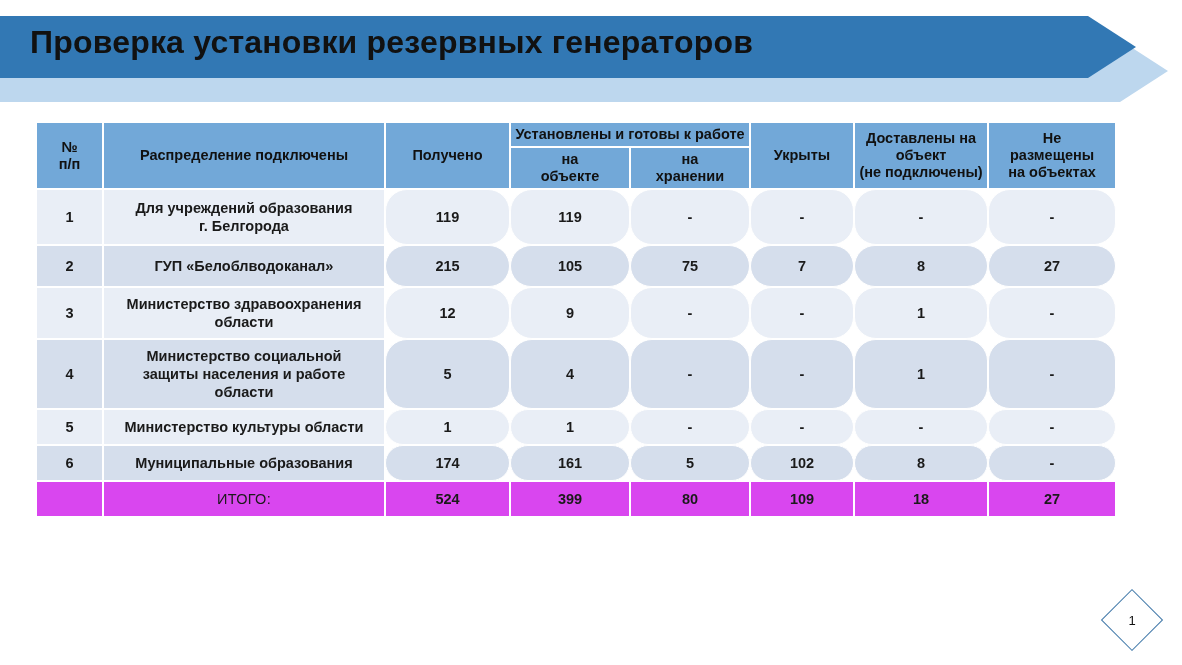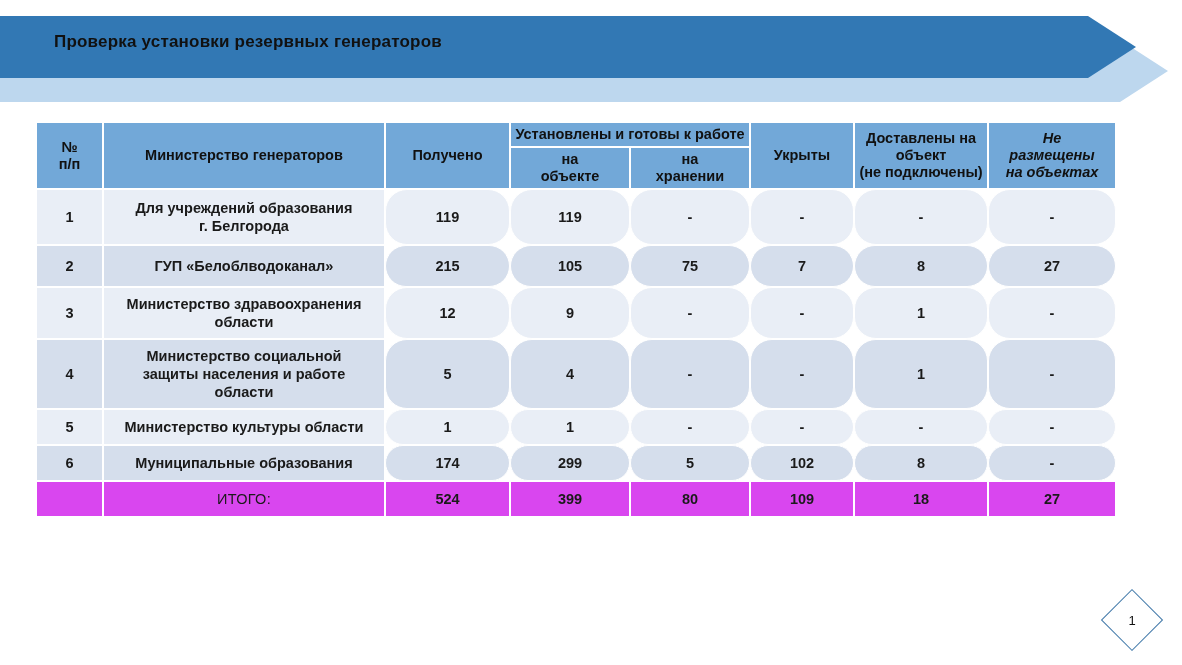--- a/index.html
+++ b/index.html
@@ -33,26 +33,25 @@
     left: 0; top: 0;
     width: 1136px; height: 62px;
     background: #3278B4;
     clip-path: polygon(0 0, 1088px 0, 1136px 31px, 1088px 62px, 0 62px);
   }
   .banner-title {
     position: absolute;
     left: 30px; top: 0;
     height: 52px;
     display: flex; align-items: center;
-    font-size: 17px;
+    font-size: 32px;
     font-weight: bold;
     color: #111111;
     letter-spacing: 0.2px;
     white-space: nowrap;
-    margin-left: 24px;
   }
 
   
   .table-wrap {
     position: absolute;
     left: 36px; top: 122px;
     width: 1077px;
   }
   table.gen-table {
     width: 1077px;
@@ -77,21 +76,21 @@
     color: #111111;
   }
   th.th-num   { width: 67px; }
   th.th-dist  { width: 282px; }
   th.th-recv  { width: 125px; }
   th.th-inst  { width: 240px; }
   th.th-site  { width: 109px; }
   th.th-store { width: 108px; }
   th.th-cov   { width: 104px; }
   th.th-deliv { width: 134px; }
-  th.th-notpl { width: 128px; font-style: italic; }
+  th.th-notpl { width: 128px; }
 
   
   tr.row-a td { background: #E9EEF6; }
   tr.row-b td { background: #D5DEEC; }
   tr.row-total td { background: #d946ef; }
 
   td.c-num   { font-weight: bold; font-size: 15px; }
   td.c-name  {
     text-align: left;
     font-weight: bold;
@@ -146,21 +145,21 @@
   </div>
 
   <div class="table-wrap">
     <table class="gen-table">
       <thead>
         <tr>
           <th class="th-num" rowspan="2">
             <span>№</span><br>
             <span>п/п</span>
           </th>
-          <th class="th-dist" rowspan="2">Министерство генераторов</th>
+          <th class="th-dist" rowspan="2">Распределение подключены</th>
           <th class="th-recv" rowspan="2">Получено</th>
           <th class="th-inst" colspan="2">Установлены и готовы к работе</th>
           <th class="th-cov" rowspan="2">Укрыты</th>
           <th class="th-deliv" rowspan="2">
             <span>Доставлены на</span><br>
             <span>объект</span><br>
             <span>(не подключены)</span>
           </th>
           <th class="th-notpl" rowspan="2">
             <span>Не</span><br>
@@ -243,21 +242,21 @@
           <td class="c-val">-</td>
           <td class="c-val">-</td>
           <td class="c-val">-</td>
           <td class="c-val">-</td>
         </tr>
 
         <tr class="row-b" style="height:36px;">
           <td class="c-num">6</td>
           <td class="c-name">Муниципальные образования</td>
           <td class="c-val">174</td>
-          <td class="c-val">299</td>
+          <td class="c-val">161</td>
           <td class="c-val">5</td>
           <td class="c-val">102</td>
           <td class="c-val">8</td>
           <td class="c-val">-</td>
         </tr>
 
         <tr class="row-total" style="height:36px;">
           <td class="c-blank"></td>
           <td class="c-total-label">ИТОГО:</td>
           <td class="c-total-val">524</td>

